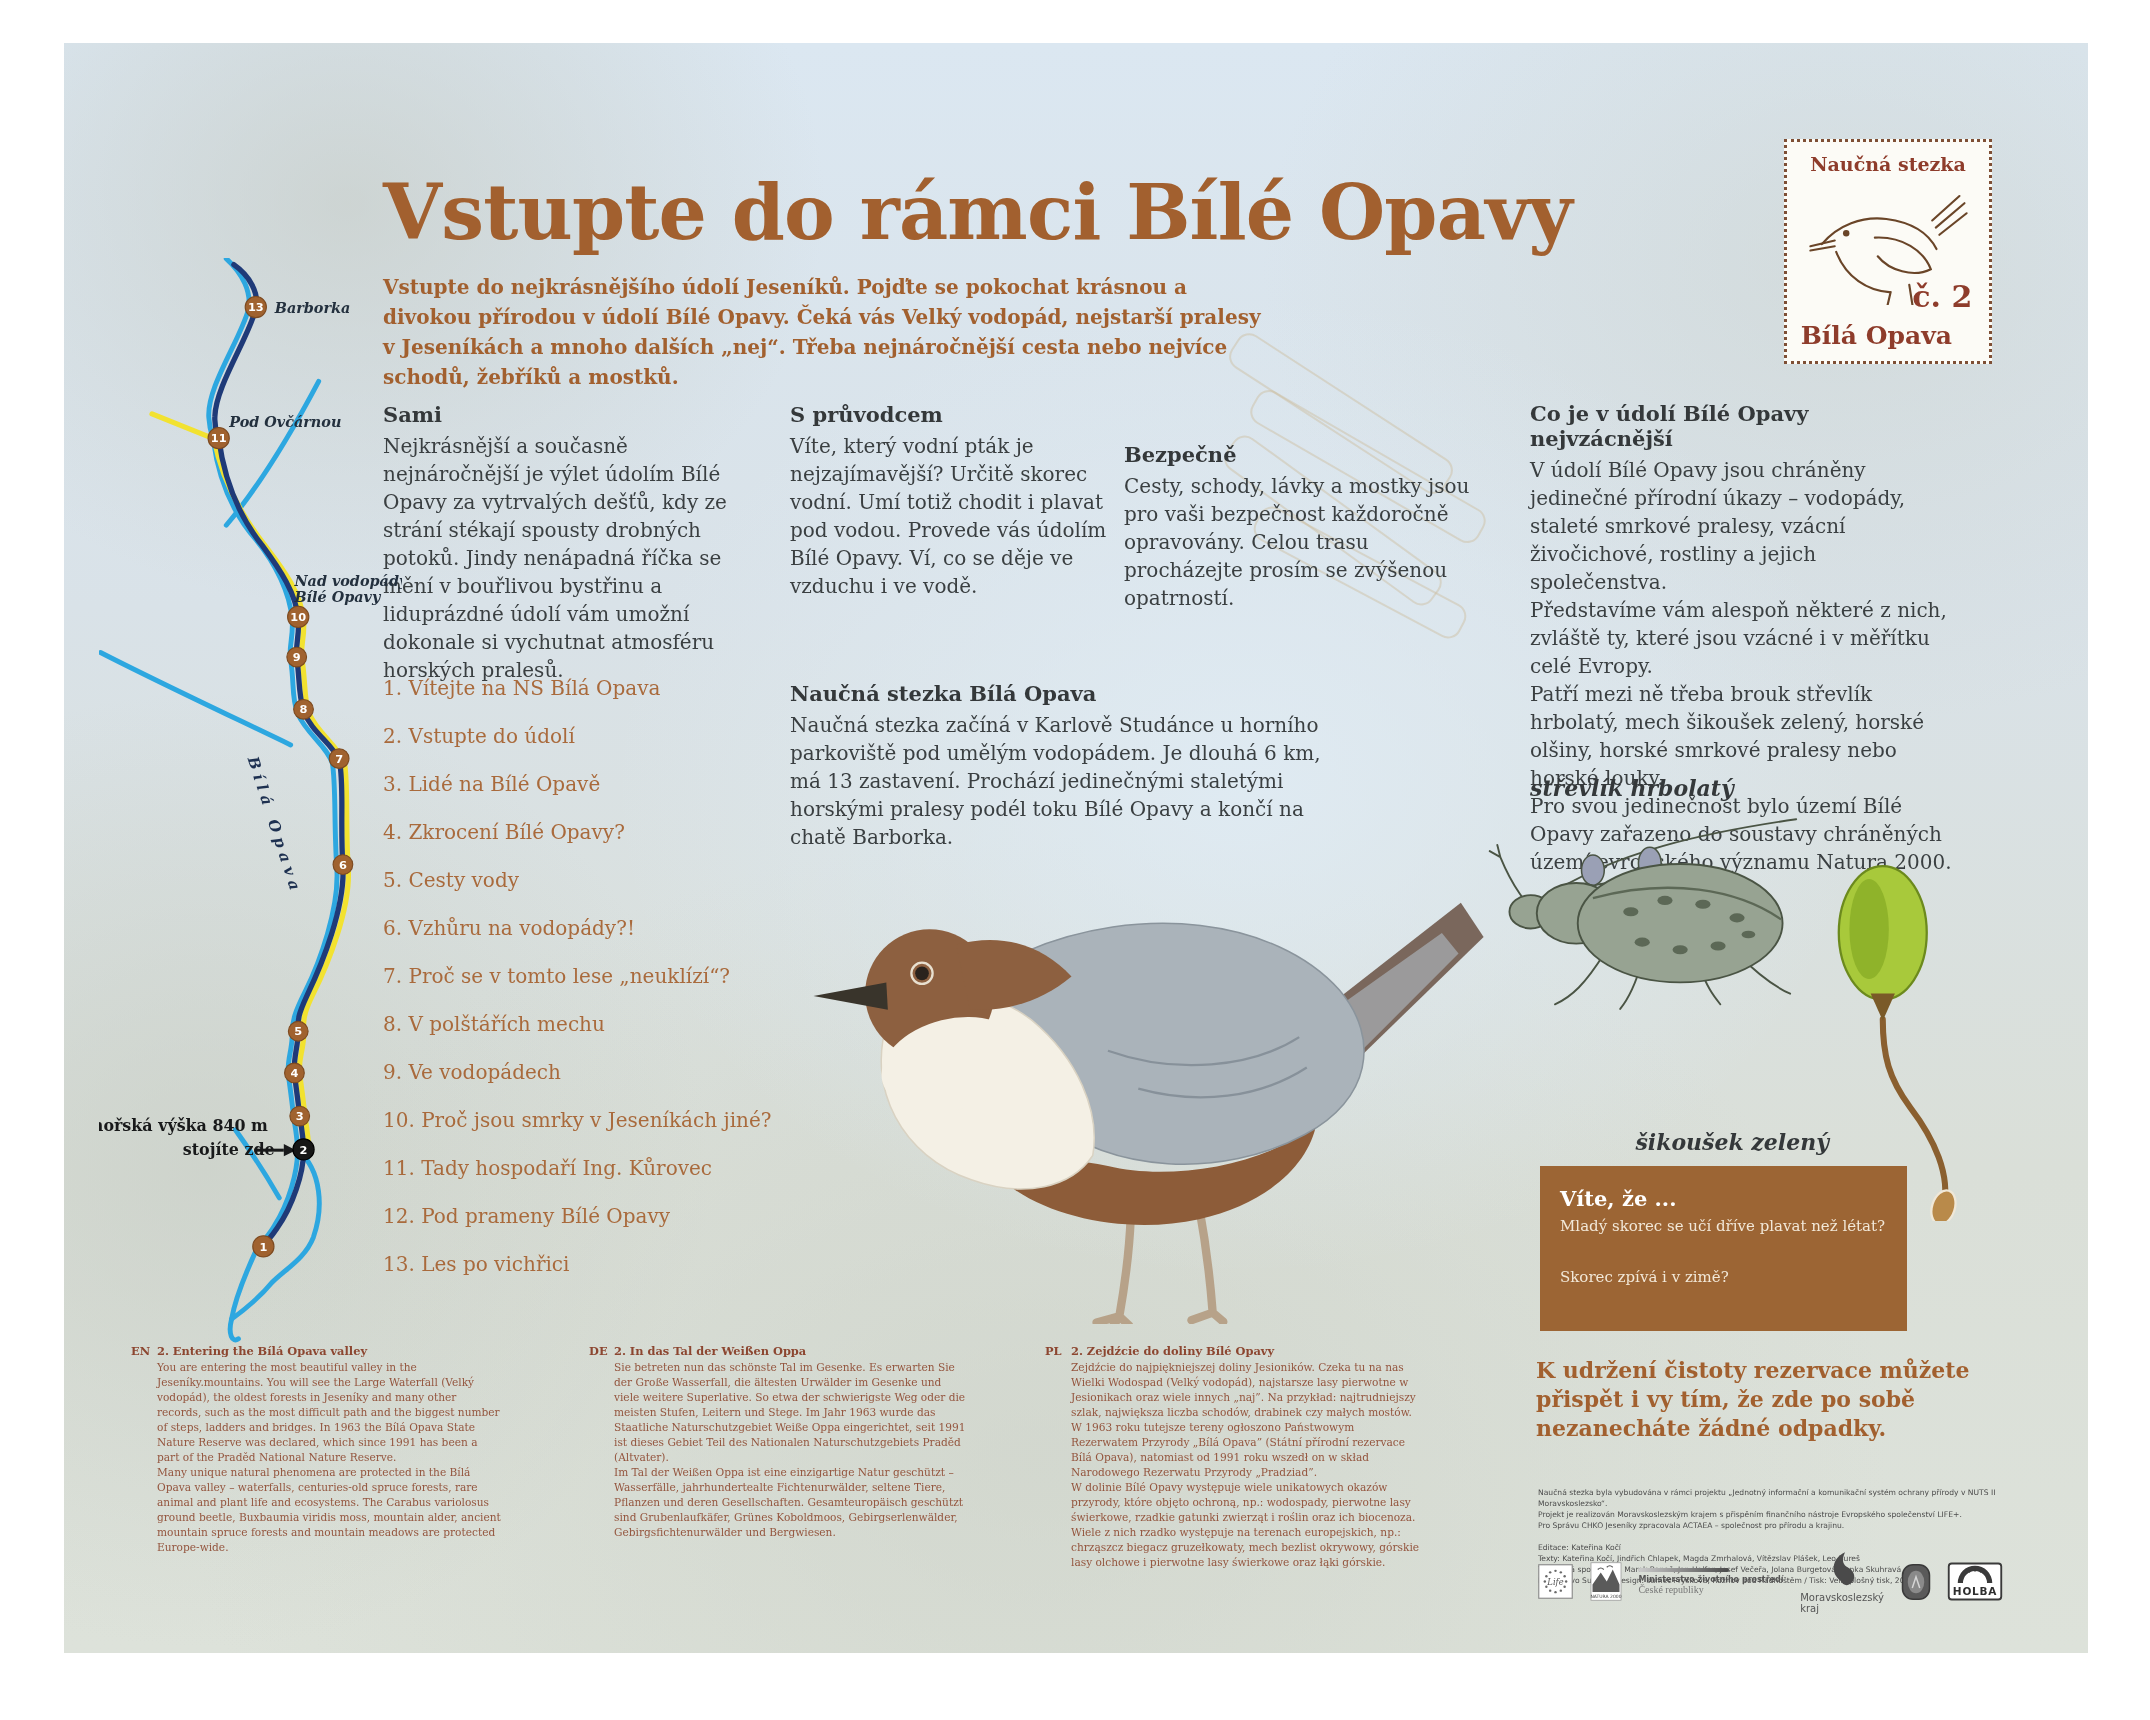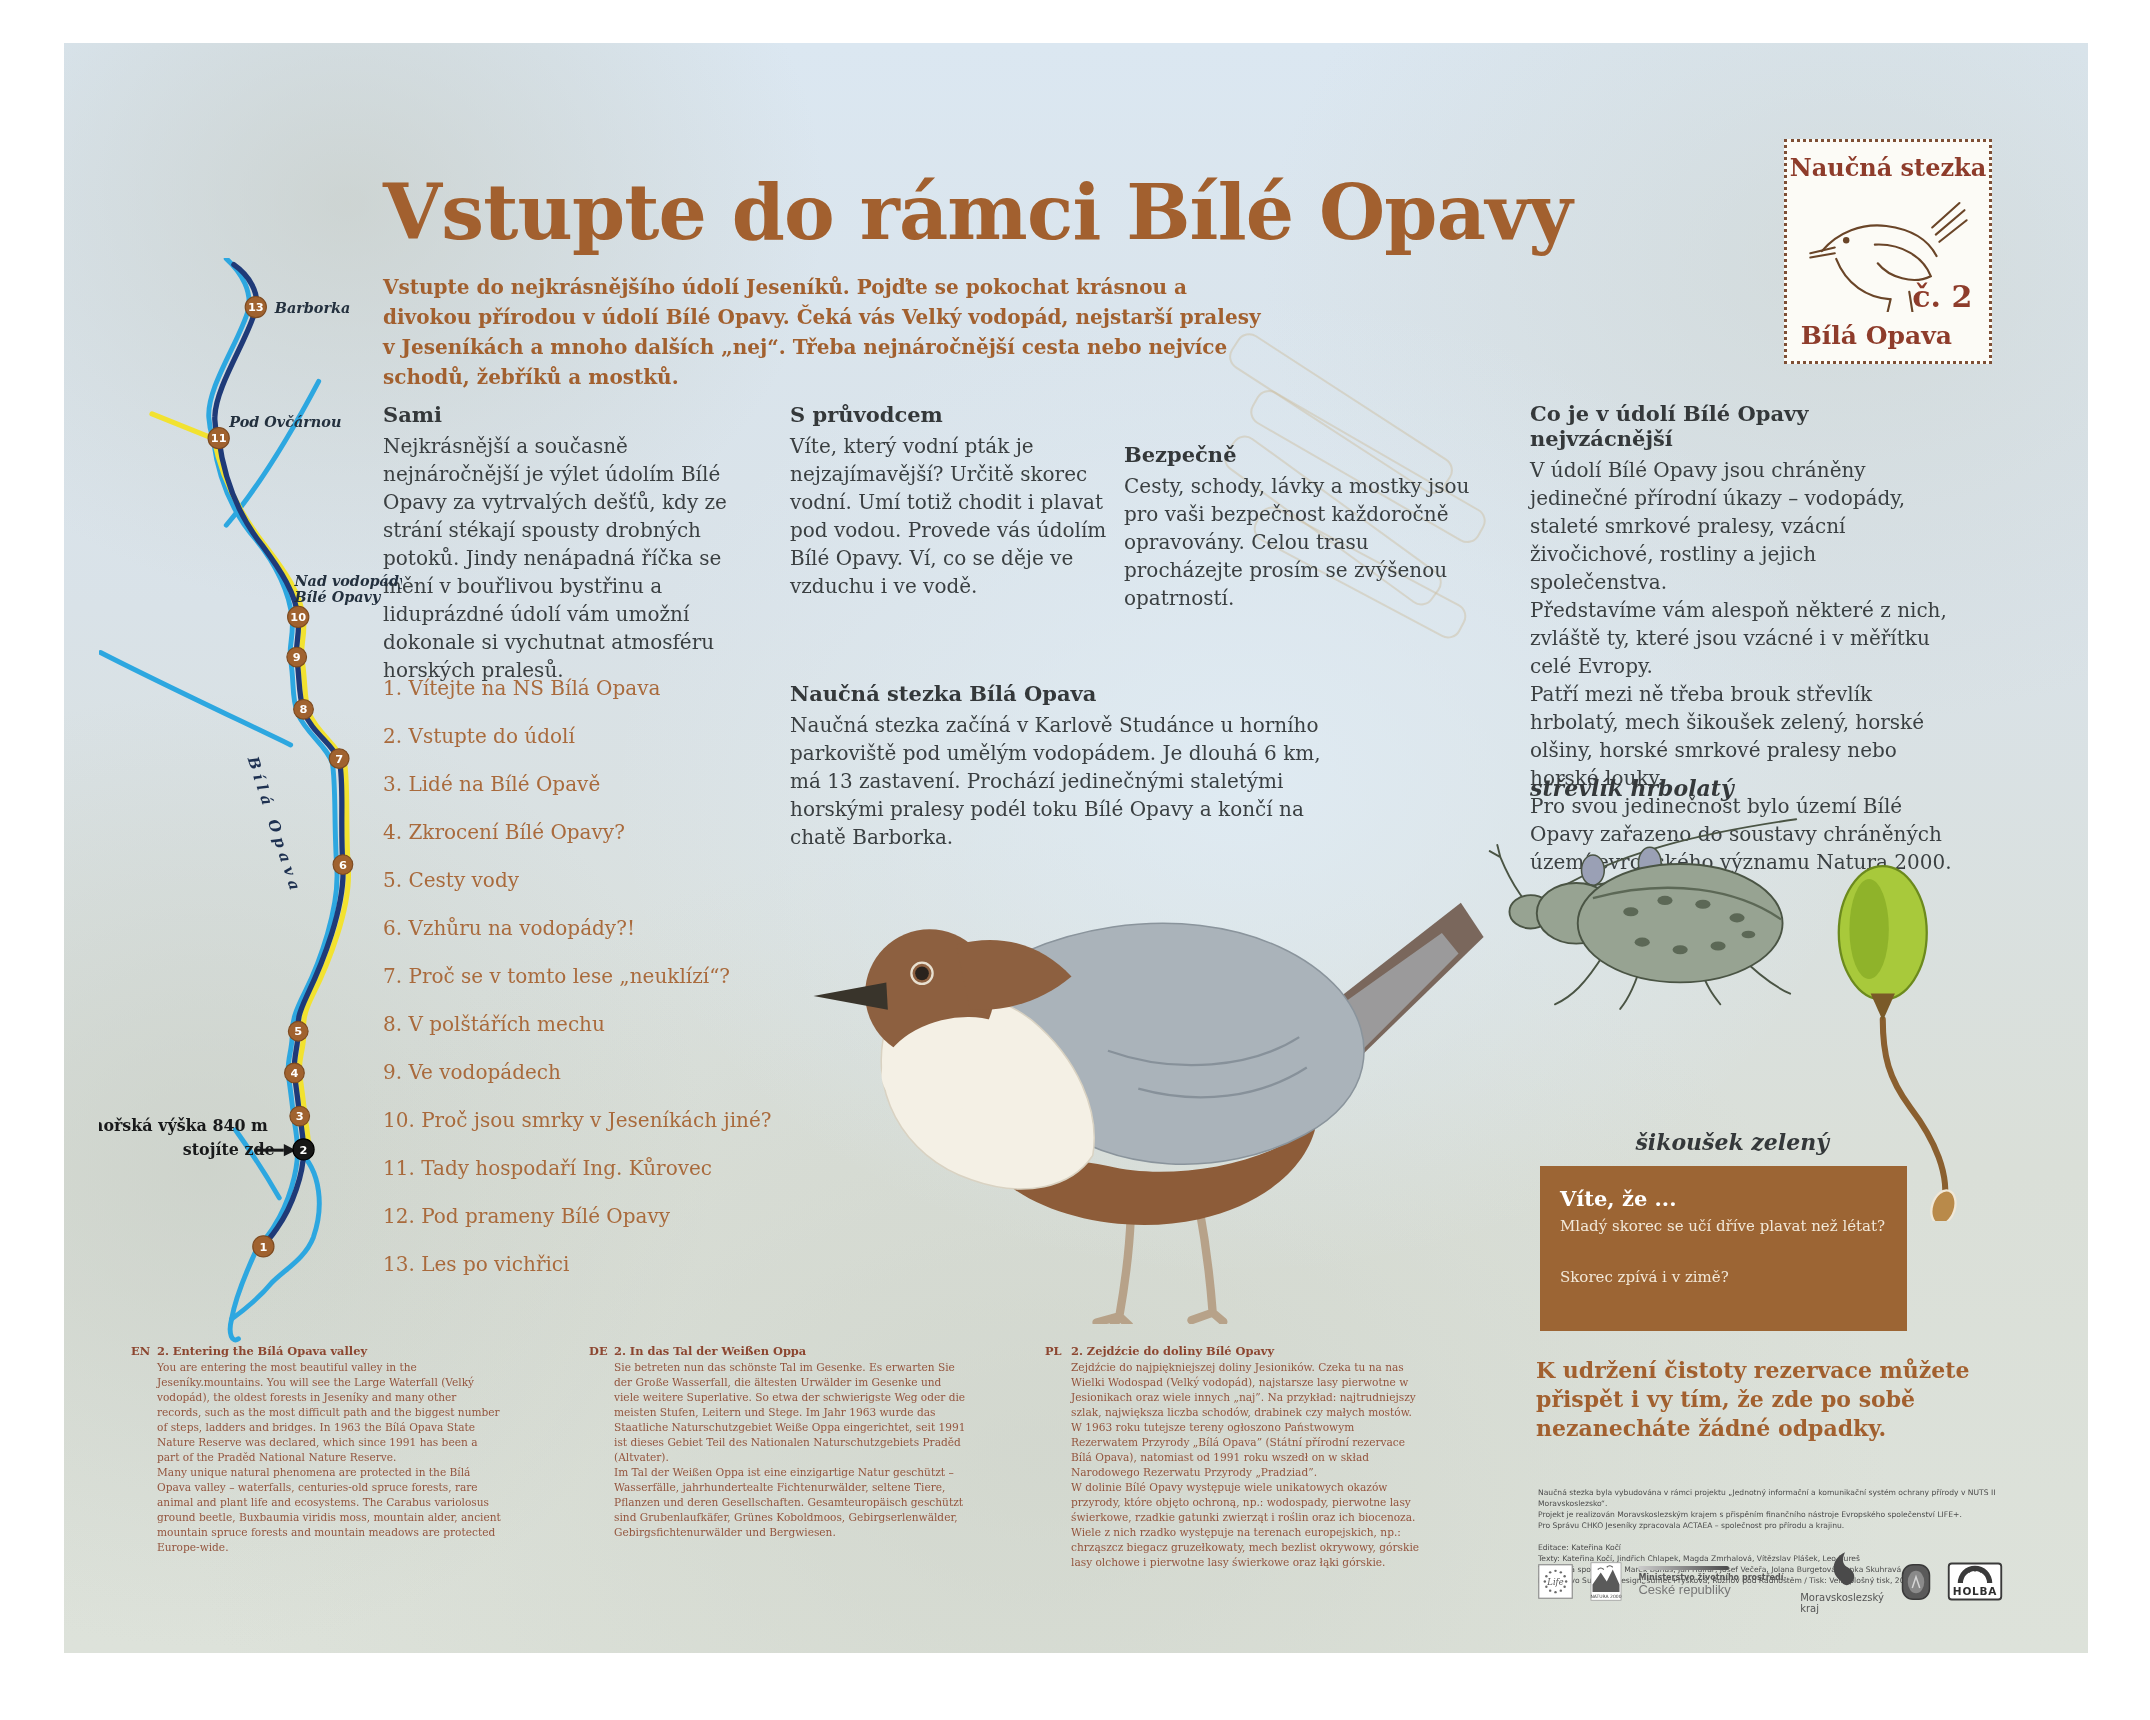--- a/index.html
+++ b/index.html
@@ -20,33 +20,33 @@
   .colhead{font-size:21px;font-weight:bold;color:#34383a;margin-bottom:4.6px;}
   .colbody{font-size:20px;color:#3a3f41;line-height:28px;}
   .listitem{font-size:20px;color:#a96a3c;line-height:23px;margin-bottom:25px;}
   .langcode{font-size:11.4px;font-weight:bold;color:#8c4630;}
   .langhead{font-size:11.4px;font-weight:bold;color:#8c4630;margin-bottom:2.3px;}
   .langbody{font-size:10.6px;color:#94553e;line-height:15px;}
   .clean{font-size:22px;font-weight:bold;color:#a2602f;line-height:1.32;}
   .creditline{font-size:7.6px;line-height:11px;color:#4c4c4c;font-family:"DejaVu Sans","Liberation Sans",sans-serif;}
   .gap{margin-top:10.6px;}
   .stamp{background:#fcfbf6;border:3px dotted #7e4f35;box-sizing:border-box;text-align:center;}
-  .stamp .st-title{font-size:24px;font-weight:bold;color:#8e3c2b;margin-top:10.6px;}
+  .stamp .st-title{font-size:19px;font-weight:bold;color:#8e3c2b;margin-top:10.6px;}
   .stamp .st-num{position:absolute;right:16.7px;bottom:47px;font-size:30px;font-weight:bold;color:#8e3c2b;}
   .stamp .st-name{position:absolute;left:13.7px;bottom:10.6px;font-size:25px;font-weight:bold;color:#8e3c2b;}
   .vitebox{background:#9c6534;box-sizing:border-box;padding:20px 18px;}
   .vitebox .vb-head{font-size:21px;font-weight:bold;color:#ffffff;}
   .vitebox .vb-q{font-size:15px;color:#f2e8d8;margin-top:6px;}
   .vitebox .vb-q2{font-size:15px;color:#f2e8d8;margin-top:33px;}
   .speclabel{font-size:22px;font-style:italic;font-weight:bold;color:#34383a;}
   .sketchplank{position:absolute;border:2.3px solid #cdbc9e;border-radius:13.7px;opacity:.45;background:transparent;}
   .logosrow{display:flex;align-items:center;gap:16.7px;}
   .mzp-bar{height:4.6px;width:91px;border-radius:2.3px;background:linear-gradient(90deg,#cccccc,#8a8a8a,#4a4a4a);margin-bottom:3px;}
   .mzp-t1{font-size:8px;font-weight:bold;color:#555;font-family:"DejaVu Sans",sans-serif;}
-  .mzp-t2{font-size:13px;color:#777;font-family:Liberation Sans, sans-serif;}
+  .mzp-t2{font-size:10px;color:#777;font-family:Liberation Serif, serif;}
   .msk-text{font-size:10px;color:#555;line-height:10.6px;font-family:"DejaVu Sans",sans-serif;}
 </style>
 </head>
 <body>
 
 <div id="page">
   <div class="panel"></div>
 
   <div class="sketchplank" style="left:1214px;top:394px;width:250px;height:35px;transform:rotate(33deg);"></div>
   <div class="sketchplank" style="left:1237px;top:448px;width:258px;height:33px;transform:rotate(30deg);"></div>

